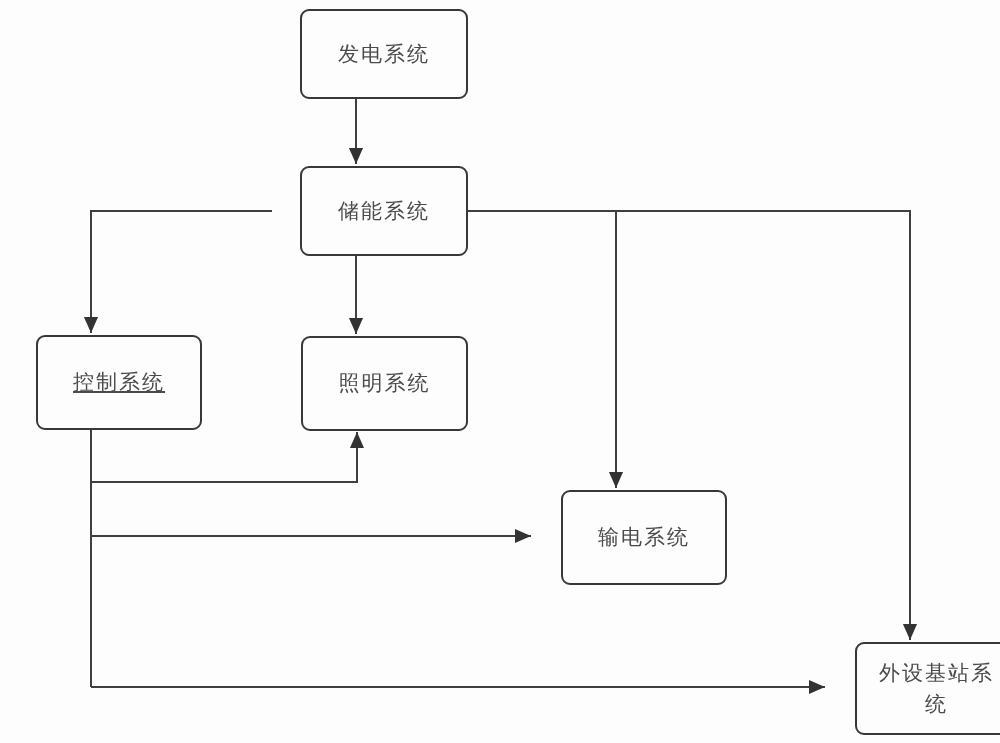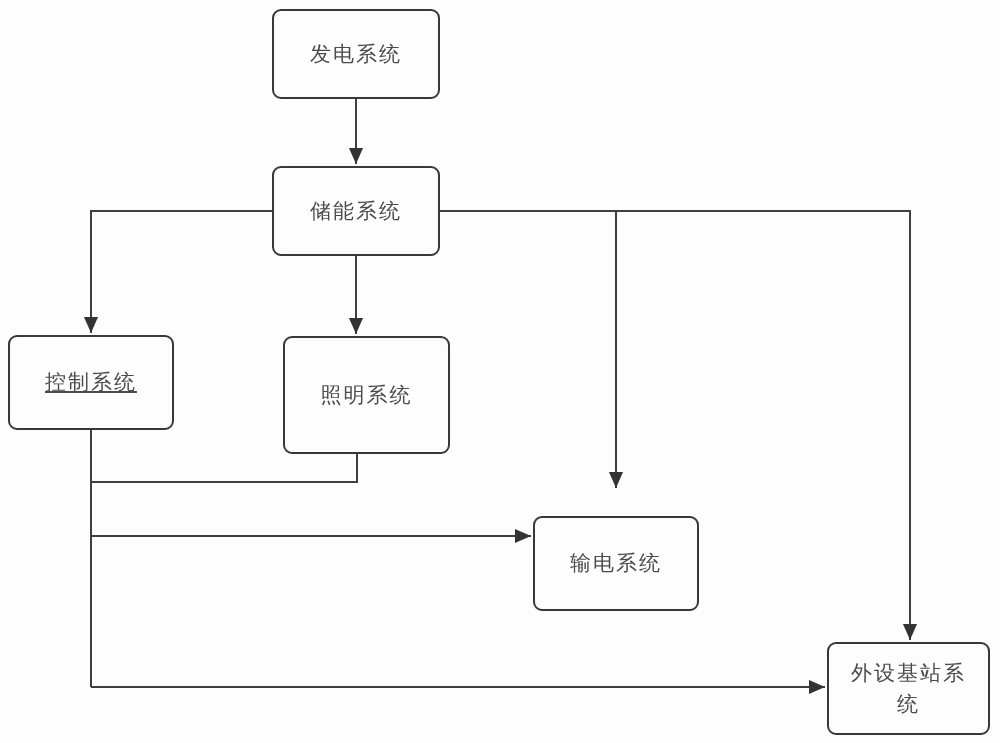--- a/index.html
+++ b/index.html
@@ -35,26 +35,27 @@
     border-radius: 9px;
     background: #fdfdfd;
     display: flex;
     align-items: center;
     justify-content: center;
     text-align: center;
     font-size: 21px;
     letter-spacing: 2px;
     line-height: 1.45;
     color: #4b4b4b;
+    margin-left: 28px;
   }
   .node-generation   { left: 272px; top: 9px;   width: 168px; height: 90px; }
   .node-storage      { left: 272px; top: 166px; width: 168px; height: 90px; }
   .node-control      { left: 8px;   top: 335px; width: 166px; height: 95px; text-decoration: underline; }
-  .node-lighting     { left: 283px; top: 336px; width: 167px; height: 118px; }
-  .node-transmission { left: 533px; top: 516px; width: 166px; height: 95px; }
+  .node-lighting     { left: 273px; top: 336px; width: 167px; height: 95px; }
+  .node-transmission { left: 533px; top: 490px; width: 166px; height: 95px; }
   .node-base         { left: 827px; top: 642px; width: 163px; height: 93px; padding: 16px 18px; }
 </style>
 </head>
 <body>
 
 <div class="canvas">
 
   <svg class="edges" viewBox="0 0 1000 743" xmlns="http://www.w3.org/2000/svg">
     <defs>
       <marker id="arrow" viewBox="0 0 10 10" refX="10" refY="5" markerWidth="8" markerHeight="8" orient="auto">

